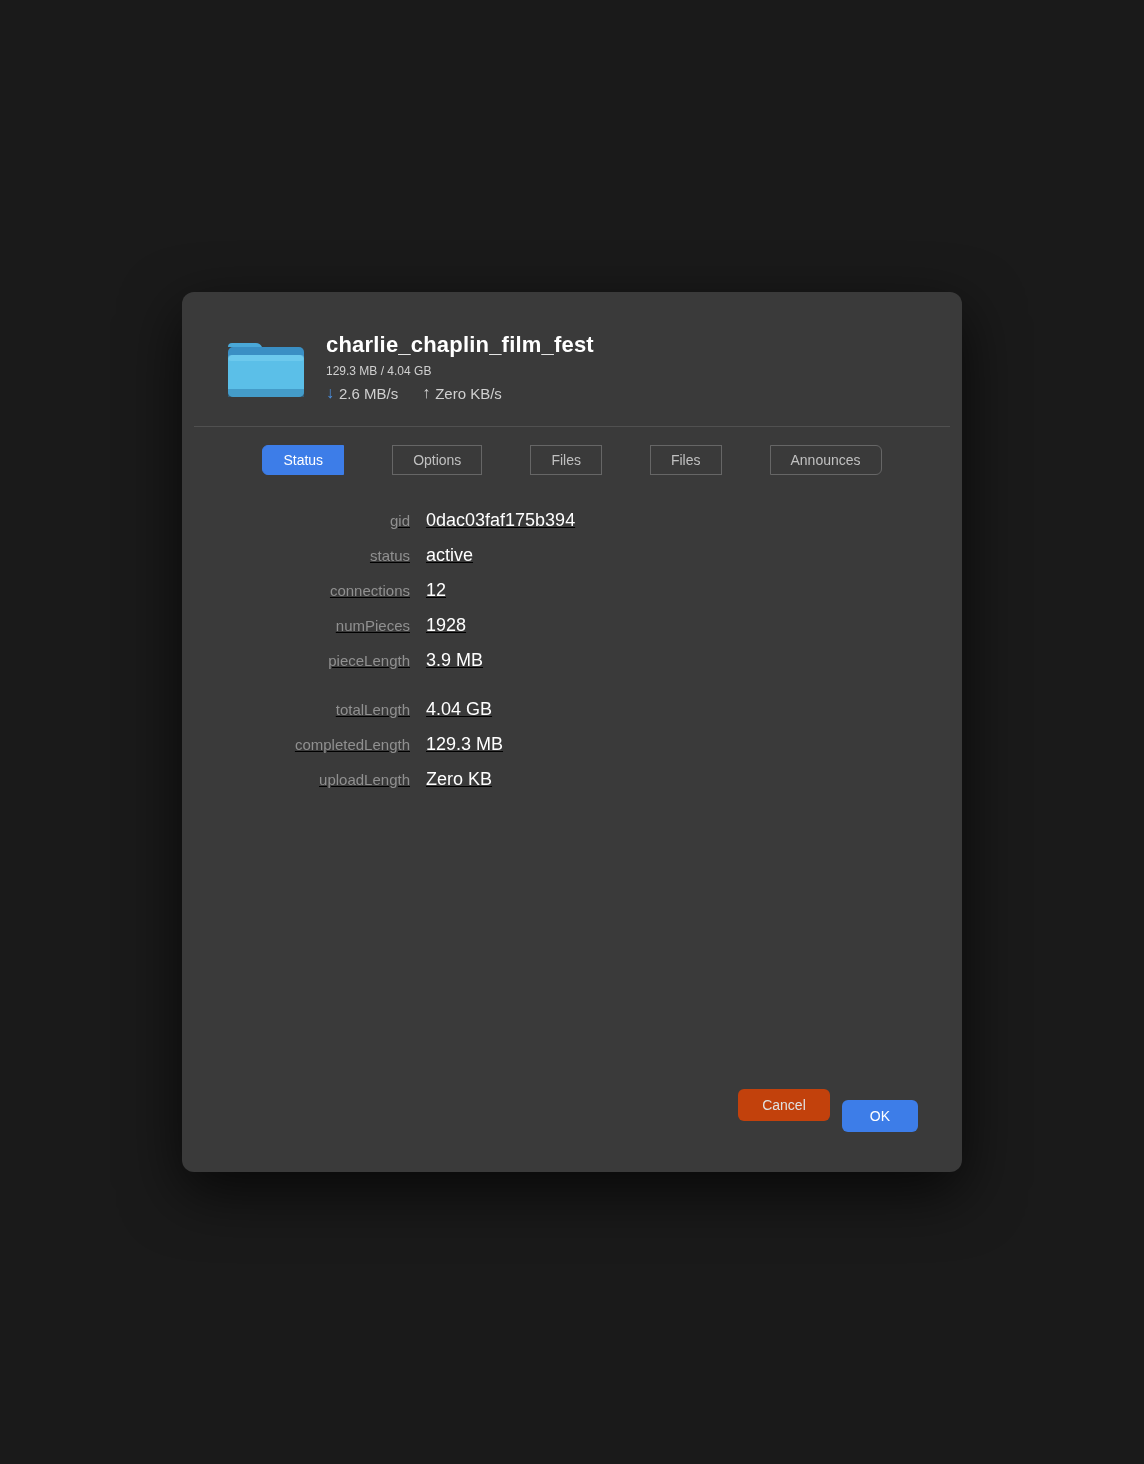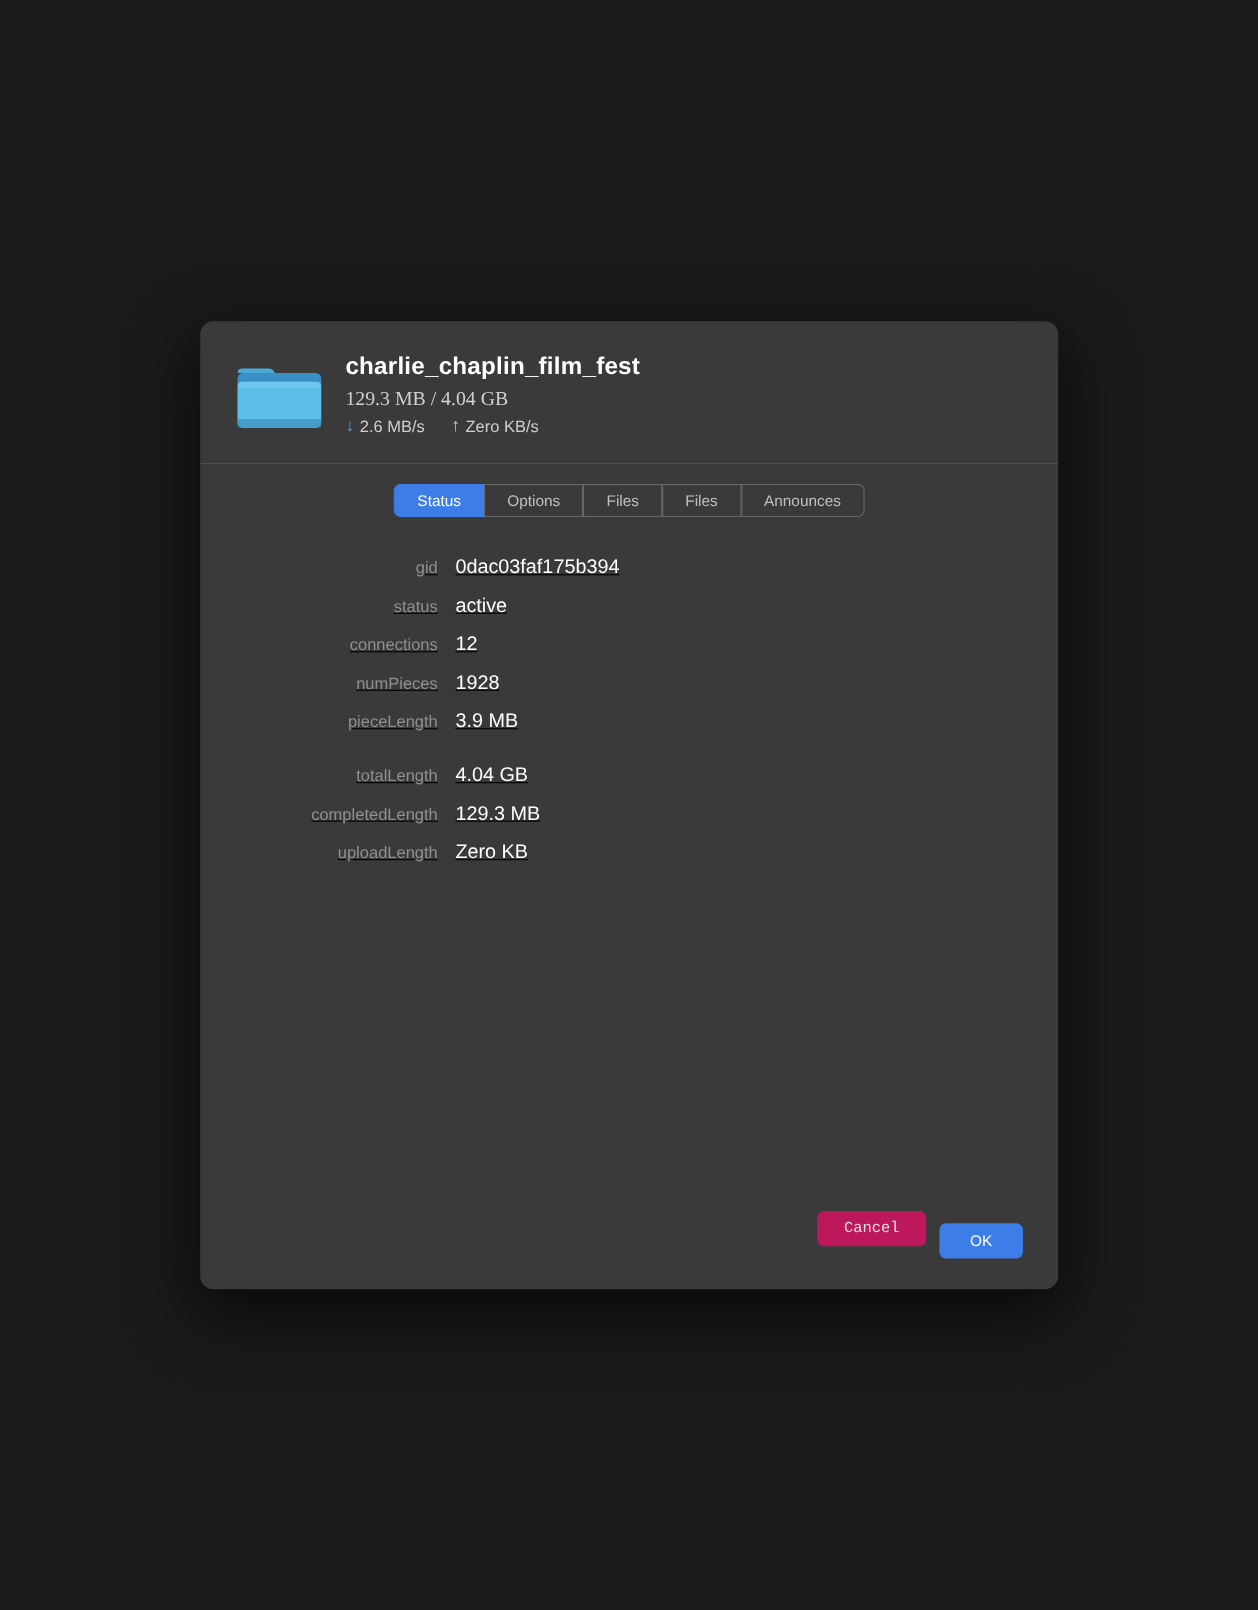--- a/index.html
+++ b/index.html
@@ -14,21 +14,21 @@
       font-family: -apple-system, BlinkMacSystemFont, 'Helvetica Neue', Arial, sans-serif;
     }
 
     .dialog {
       background: #3a3a3a;
       border-radius: 12px;
       width: 780px;
       min-height: 880px;
       display: flex;
       flex-direction: column;
-      padding: 0;
+      padding: 12px;
       box-shadow: 0 20px 60px rgba(0,0,0,0.7);
       overflow: hidden;
       justify-content: center;
     }
 
     
     .header {
       display: flex;
       align-items: center;
       padding: 28px 32px 24px 32px;
@@ -50,23 +50,22 @@
 
     .folder-name {
       color: #ffffff;
       font-size: 22px;
       font-weight: 600;
       letter-spacing: 0.2px;
     }
 
     .file-size {
       color: #d0d0d0;
-      font-size: 18px;
+      font-size: 12px;
       font-weight: 400;
-      font-family: Liberation Serif, serif;
     }
 
     .transfer-speeds {
       display: flex;
       gap: 24px;
       color: #d0d0d0;
       font-size: 15px;
     }
 
     .speed-item {
@@ -117,20 +116,21 @@
     }
 
     .tab.active {
       background: #3d7de8;
       border-color: #3d7de8;
       color: #ffffff;
     }
 
     .tab:not(:first-child) {
       border-left: 1px solid #666;
+      margin-left: 48px;
     }
 
     .tab.active + .tab {
       border-left: 1px solid #666;
     }
 
     
     .content {
       flex: 1;
       padding: 28px 32px;
@@ -173,27 +173,27 @@
     .footer {
       display: flex;
       justify-content: flex-end;
       align-items: center;
       padding: 20px 32px 28px 32px;
       gap: 12px;
     }
 
     .btn-cancel {
       padding: 8px 24px;
-      background: #be185d;
+      background: #c2410c;
       border: none;
       border-radius: 6px;
       color: #e0e0e0;
       font-size: 14px;
       cursor: pointer;
-      font-family: Liberation Mono, monospace;
+      font-family: Liberation Sans, sans-serif;
     }
 
     .btn-ok {
       padding: 8px 28px;
       background: #3d7de8;
       border: none;
       border-radius: 6px;
       color: #ffffff;
       font-size: 14px;
       font-weight: 500;

